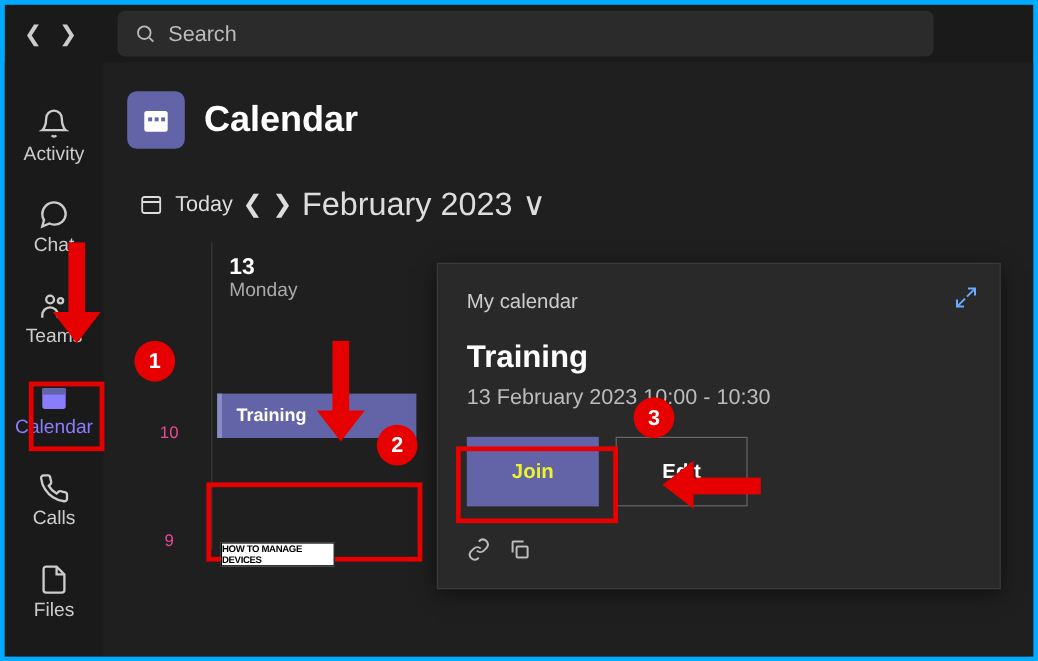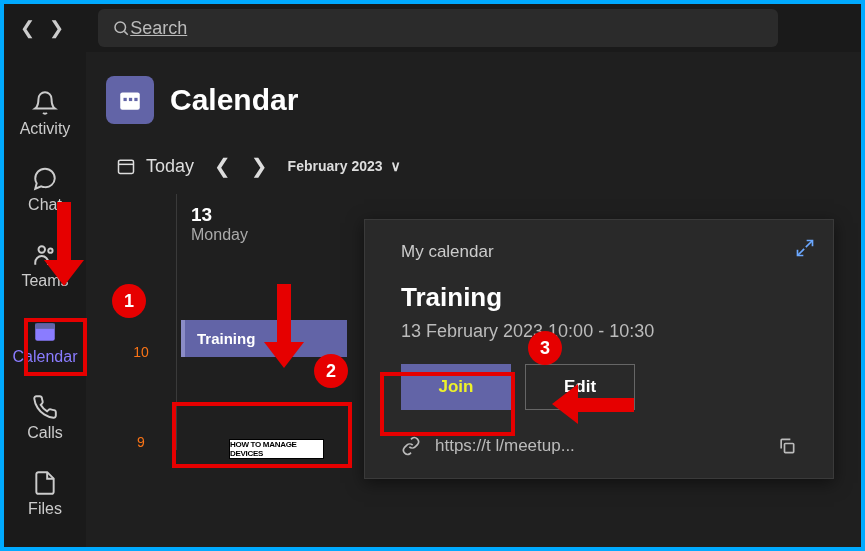--- a/index.html
+++ b/index.html
@@ -2,66 +2,66 @@
 <html><head>
 <meta charset="utf-8">
 <style>
   * { box-sizing: border-box; margin: 0; padding: 0; font-family: "Segoe UI", Arial, sans-serif; }
   body { width: 865px; height: 551px; background: #00aaff; padding: 4px; overflow: hidden; position: relative; }
   .app { width: 100%; height: 100%; background: #1a1a1a; position: relative; }
 
   .topbar { height: 48px; display: flex; align-items: center; padding: 0 10px; gap: 10px; }
   .navarrows { color: #ccc; display: flex; gap: 14px; margin-left: 6px; margin-right: 24px; }
   .navarrows span { cursor: pointer; font-size: 18px; }
-  .search { flex: 1; height: 38px; background: #2b2b2b; border-radius: 6px; display: flex; align-items: center; padding: 0 14px; color: #bbb; font-size: 18px; max-width: 680px; text-decoration: underline; }
+  .search { flex: 1; height: 38px; background: #2b2b2b; border-radius: 6px; display: flex; align-items: center; padding: 0 14px; color: #bbb; font-size: 18px; gap: 10px; max-width: 680px; }
 
   .sidebar { position: absolute; left: 0; top: 48px; bottom: 0; width: 82px; background: #1a1a1a; display: flex; flex-direction: column; align-items: center; padding-top: 38px; gap: 28px; }
   .sbitem { width: 60px; display: flex; flex-direction: column; align-items: center; gap: 4px; color: #ccc; cursor: pointer; }
   .sbitem .lbl { font-size: 16px; }
   .sbitem.active { color: #8a7cff; }
 
   .main { position: absolute; left: 82px; right: 0; top: 48px; bottom: 0; background: #1f1f1f; padding: 24px 20px; }
   .cal-header { display: flex; align-items: center; gap: 16px; margin-bottom: 30px; }
   .cal-icon { width: 48px; height: 48px; background: #6264a7; border-radius: 8px; display: flex; align-items: center; justify-content: center; }
   .cal-title { color: #fff; font-size: 30px; font-weight: 700; }
 
-  .date-nav { display: flex; align-items: center; gap: 20px; color: #ddd; font-size: 18px; margin-bottom: 16px; margin-left: 10px; }
+  .date-nav { display: flex; align-items: center; gap: 8px; color: #ddd; font-size: 18px; margin-bottom: 16px; margin-left: 10px; }
   .today-btn { display: flex; align-items: center; gap: 10px; }
   .date-nav .chev { cursor: pointer; font-size: 20px; }
-  .monthlabel { font-weight: 700; font-size: 14px; display: flex; align-items: center; gap: 8px; }
+  .monthlabel { font-weight: 400; font-size: 27px; display: flex; align-items: center; gap: 8px; }
 
   .grid { display: flex; }
-  .timecol { width: 70px; color: #f97316; font-size: 14px; padding-top: 150px; text-align: center; }
+  .timecol { width: 70px; color: #ec4899; font-size: 14px; padding-top: 150px; text-align: center; }
   .daycol { width: 175px; border-left: 1px solid #3a3a3a; }
   .daycol .date { color: #fff; font-size: 19px; font-weight: 600; padding: 10px 14px 0 14px; }
   .daycol .dayname { color: #aaa; font-size: 16px; padding: 0 14px 12px 14px; }
   .event { background: #6264a7; color: #fff; font-size: 15px; font-weight: 600; padding: 10px 12px; margin: 64px 4px 0 4px; border-left: 4px solid #8b8cc7; }
 
-  .popover { position: absolute; left: 360px; top: 215px; width: 470px; background: #292929; border: 1px solid #3a3a3a; padding: 22px 36px; box-shadow: 0 4px 16px rgba(0,0,0,.5); }
+  .popover { position: absolute; left: 360px; top: 215px; width: 470px; background: #292929; border: 1px solid #3a3a3a; padding: 22px 24px; box-shadow: 0 4px 16px rgba(0,0,0,.5); }
   .popover .label { color: #ccc; font-size: 17px; margin-bottom: 20px; }
   .popover .expand { position: absolute; right: 18px; top: 18px; color: #6ba8ff; cursor: pointer; font-size: 20px; }
   .popover .title { color: #fff; font-size: 26px; font-weight: 700; margin-bottom: 8px; }
   .popover .datetime { color: #bbb; font-size: 18px; margin-bottom: 22px; }
   .popover .btnrow { display: flex; gap: 14px; margin-bottom: 26px; }
-  .btn { width: 110px; height: 46px; display: flex; align-items: center; justify-content: center; font-size: 17px; font-weight: 600; cursor: pointer; }
+  .btn { width: 110px; height: 58px; display: flex; align-items: center; justify-content: center; font-size: 17px; font-weight: 600; cursor: pointer; }
   .btn.primary { background: #6264a7; color: #eef22a; }
   .btn.secondary { background: #292929; border: 1px solid #666; color: #fff; }
   .linkrow { display: flex; align-items: center; gap: 14px; color: #bbb; font-size: 17px; }
   .linkrow .url { flex: 1; white-space: nowrap; overflow: hidden; text-overflow: ellipsis; }
 
   
   .redbox { position: absolute; border: 4px solid #e60000; pointer-events: none; }
   .redarrow { position: absolute; pointer-events: none; }
   .redarrow::before { content: ""; display: block; width: 14px; height: 60px; background: #e60000; margin: 0 auto; }
   .redarrow.down::after { content: ""; display: block; width: 0; height: 0; border-left: 20px solid transparent; border-right: 20px solid transparent; border-top: 26px solid #e60000; margin: -2px auto 0 auto; }
   .redarrow.left::before { width: 60px; height: 14px; margin: 14px 0 0 0; }
   .redarrow.left::after { content: ""; position: absolute; left: -22px; top: 0; width: 0; height: 0; border-top: 20px solid transparent; border-bottom: 20px solid transparent; border-right: 26px solid #e60000; }
   .numcircle { position: absolute; width: 34px; height: 34px; border-radius: 50%; background: #e60000; color: #fff; font-weight: 700; font-size: 18px; display: flex; align-items: center; justify-content: center; pointer-events: none; }
 
-  .watermark { position: absolute; left: 180px; top: 435px; width: 95px; height: 20px; background: #fff; border: 1px solid #000; font-size: 8px; font-weight: 800; display: flex; align-items: center; justify-content: center; letter-spacing: -0.3px; margin-left: 45px; }
+  .watermark { position: absolute; left: 180px; top: 448px; width: 95px; height: 20px; background: #fff; border: 1px solid #000; font-size: 8px; font-weight: 800; display: flex; align-items: center; justify-content: center; letter-spacing: -0.3px; }
 </style>
 </head>
 <body>
 
 <div class="app">
 
   <div class="topbar">
     <div class="navarrows">
       <span>❮</span>
       <span>❯</span>
@@ -177,21 +177,20 @@
     <div class="datetime">13 February 2023 10:00 - 10:30</div>
     <div class="btnrow">
       <div class="btn primary">Join</div>
       <div class="btn secondary">Edit</div>
     </div>
     <div class="linkrow">
       <svg width="20" height="20" viewBox="0 0 24 24" fill="none" stroke="#bbb" stroke-width="2">
           <path d="M10 13a5 5 0 0 0 7 0l3-3a5 5 0 0 0-7-7l-1 1"></path>
           <path d="M14 11a5 5 0 0 0-7 0l-3 3a5 5 0 0 0 7 7l1-1"></path>
         </svg>
-      <span class="url">https://t                                    l/meetup...</span>
       <svg width="20" height="20" viewBox="0 0 24 24" fill="none" stroke="#bbb" stroke-width="2">
           <rect x="9" y="9" width="11" height="11" rx="1"></rect>
           <path d="M5 15V5a1 1 0 0 1 1-1h10"></path>
         </svg>
     </div>
   </div>
 
   <div class="redbox" style="left:20px; top:314px; width:63px; height:58px;"></div>
   <div class="redbox" style="left:168px; top:398px; width:180px; height:66px;"></div>
   <div class="redbox" style="left:376px; top:368px; width:135px; height:64px;"></div>

